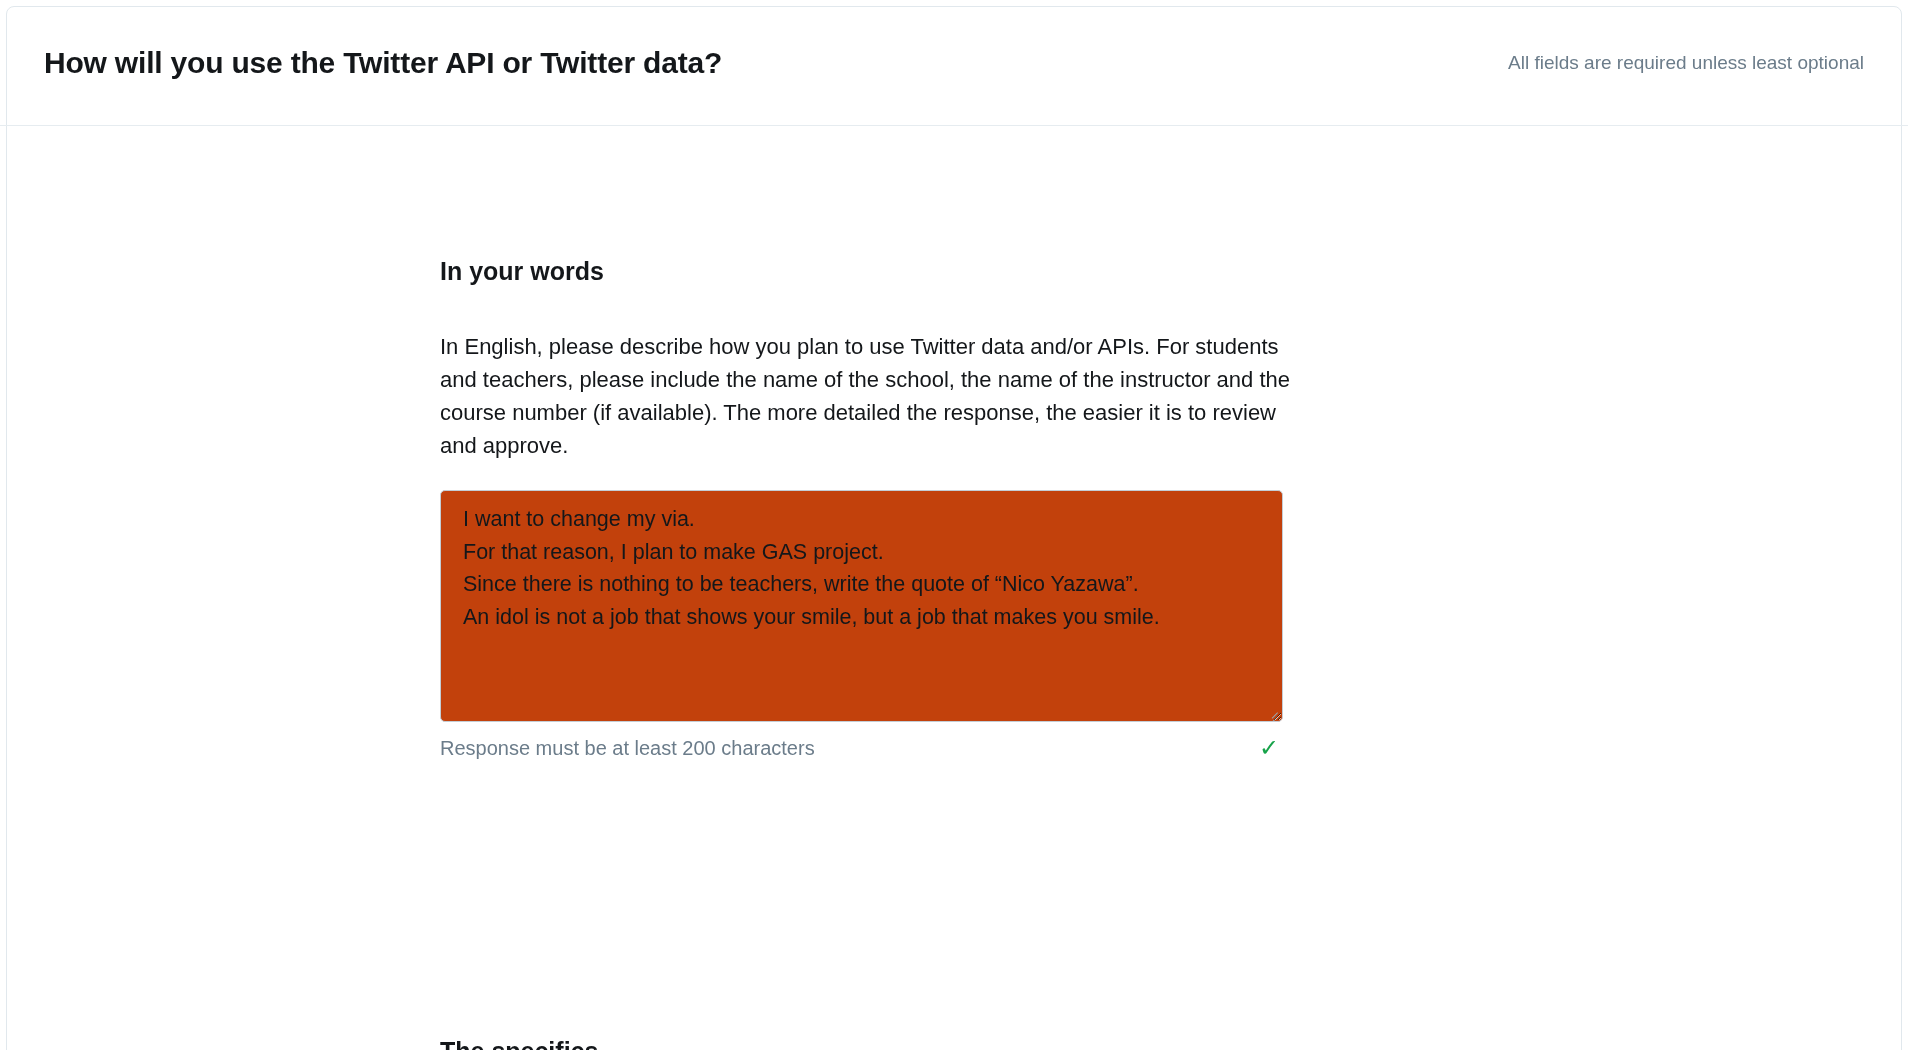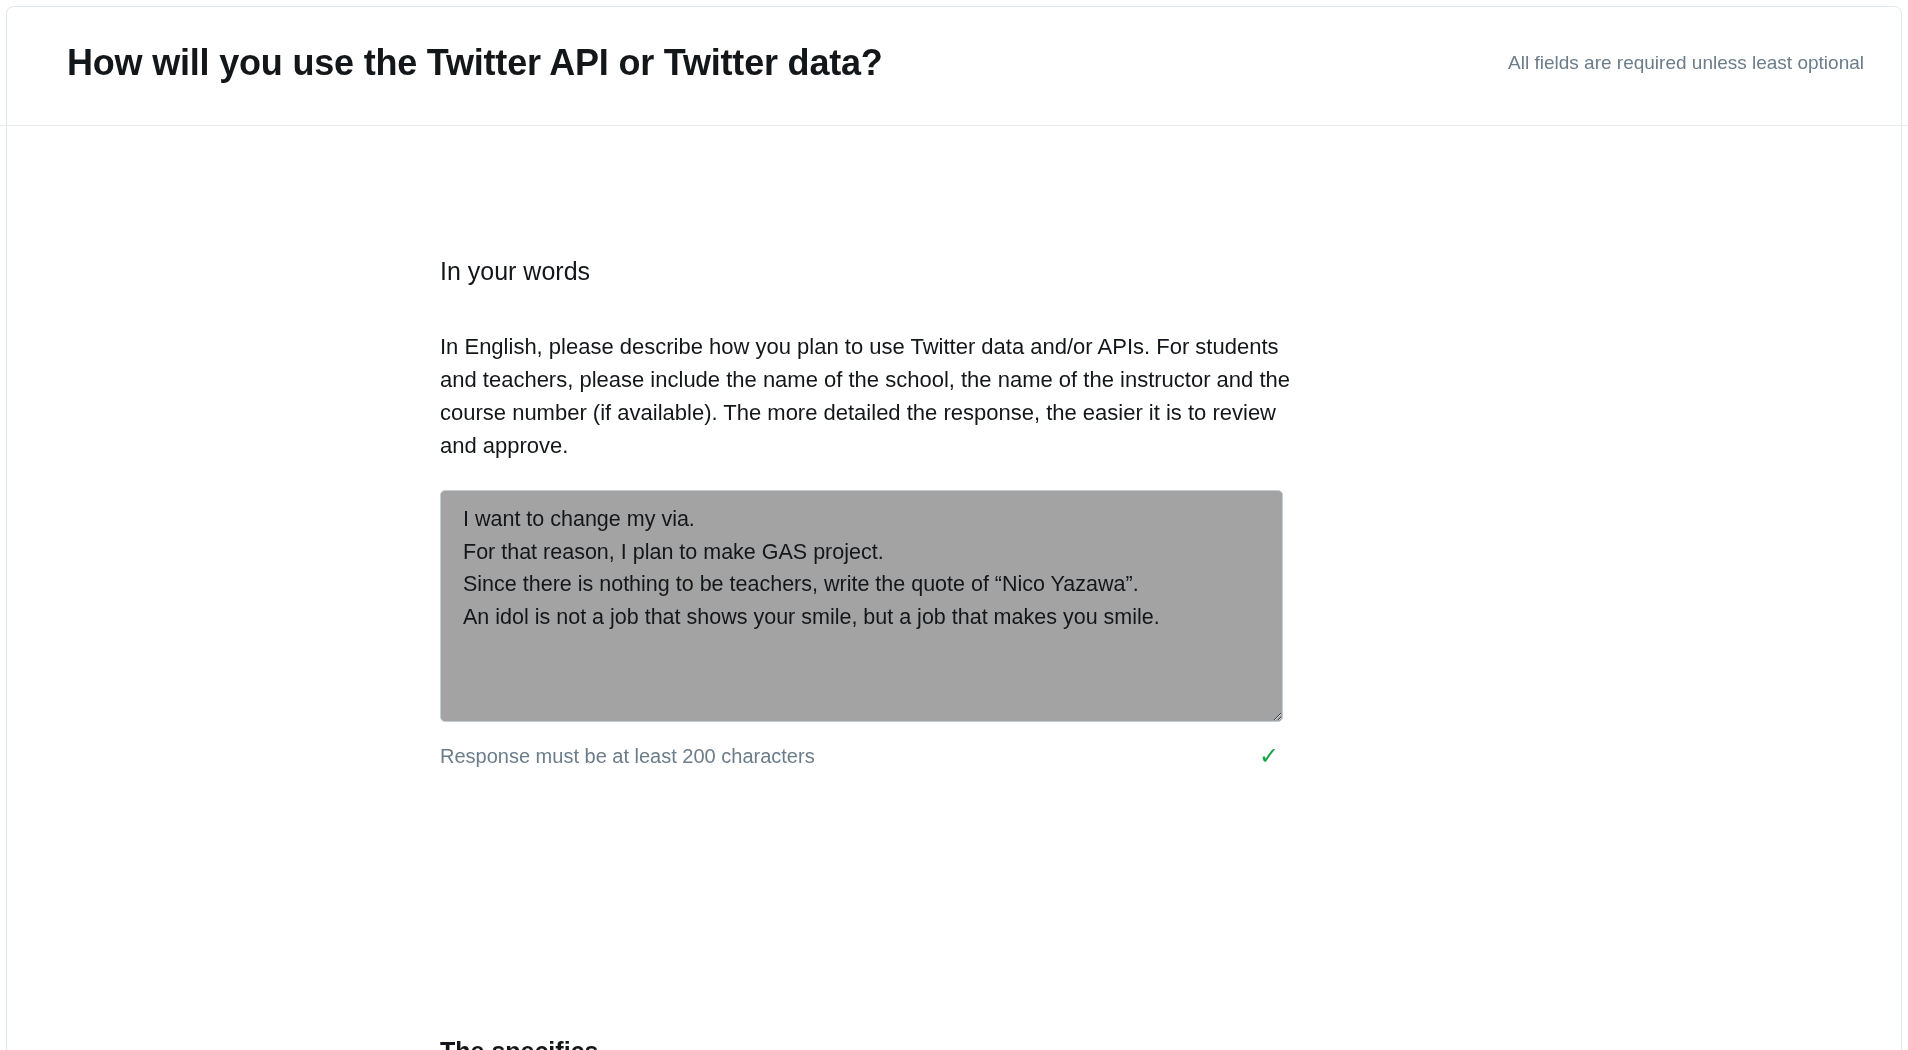--- a/index.html
+++ b/index.html
@@ -41,26 +41,25 @@
     right: 0;
     height: 126px;
     border-bottom: 1px solid #e6ecf0;
     display: flex;
     align-items: center;
     justify-content: space-between;
     padding: 0 44px 0 44px;
   }
 
   .header-title {
-    font-size: 36px;
+    font-size: 30px;
     font-weight: bold;
     color: #14171a;
     letter-spacing: -0.2px;
     line-height: 1.2;
-    margin-left: 23px;
   }
 
   .header-note {
     font-size: 19px;
     color: #6b7c8a;
     font-weight: normal;
     white-space: nowrap;
   }
 
   .content {
@@ -74,39 +73,39 @@
 
   .section {
     position: absolute;
     left: 440px;
     top: 130px;
     width: 860px;
   }
 
   .section-title {
     font-size: 25px;
-    font-weight: normal;
+    font-weight: bold;
     color: #14171a;
     margin: 0 0 44px 0;
   }
 
   .section-desc {
     font-size: 22px;
     color: #14171a;
     line-height: 1.50;
     width: 850px;
     margin: 0 0 28px 0;
   }
 
   .textarea-box {
     width: 843px;
     height: 232px;
     border: 1px solid #c4cdd5;
     border-radius: 5px;
-    background: #a3a3a3;
+    background: #c2410c;
     padding: 12px 16px 12px 22px;
     font-size: 21.5px;
     color: #14171a;
     line-height: 1.52;
     resize: vertical;
     font-family: "Liberation Sans", sans-serif;
     overflow: hidden;
     display: block;
     white-space: pre-wrap;
     position: relative;
@@ -136,21 +135,21 @@
   .resize-grip span:nth-child(2) { width: 8px;  bottom: 0px; transform: rotate(-45deg); transform-origin: bottom right; right: 0; margin-bottom: 4px; }
 
   .spell-underline {
     text-decoration-style: wavy;
     text-decoration-color: #e0245e;
     text-decoration-thickness: 1px;
   }
 
   .helper-row {
     width: 843px;
-    margin-top: 22px;
+    margin-top: 14px;
     display: flex;
     align-items: center;
     justify-content: space-between;
   }
 
   .helper-text {
     font-size: 20px;
     color: #6b7c8a;
   }
 

